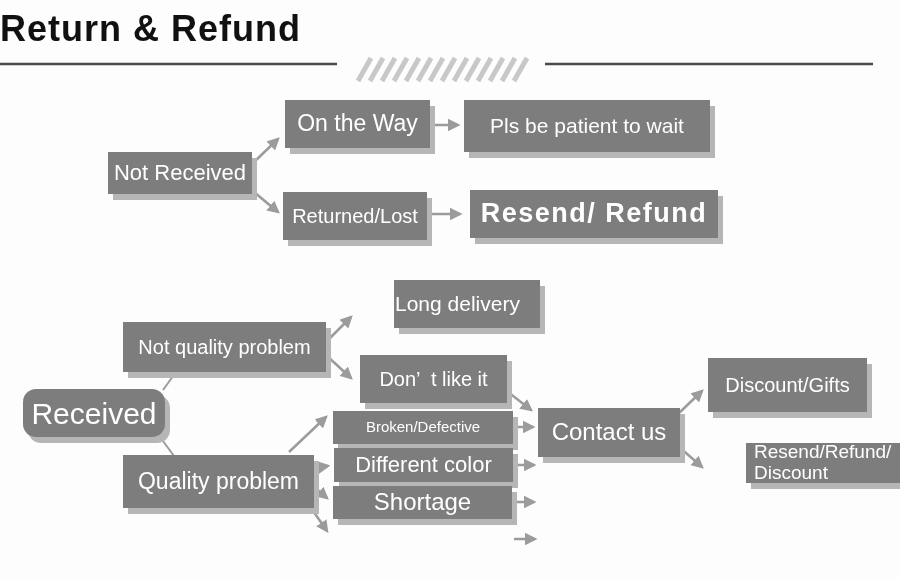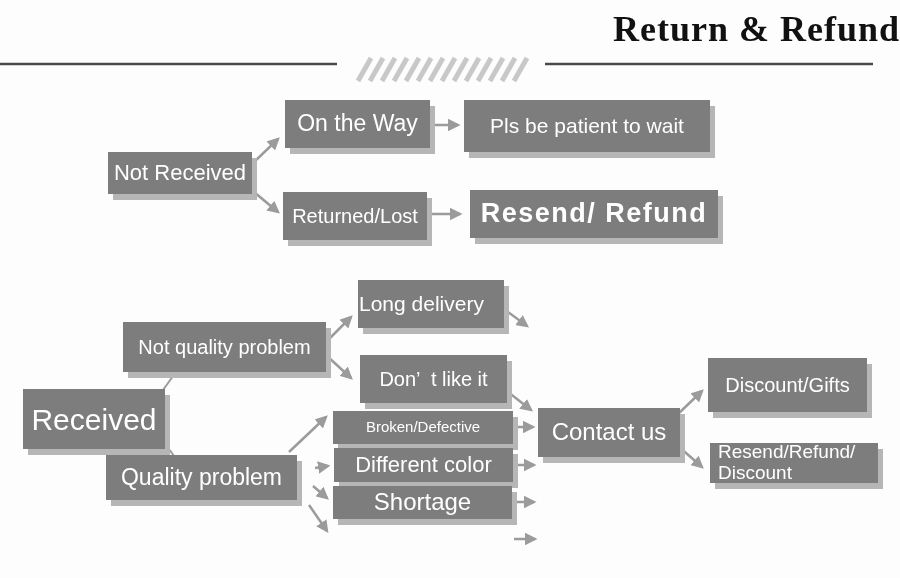--- a/index.html
+++ b/index.html
@@ -6,49 +6,49 @@
     --box:#7d7d7d; --box-text:#ffffff; --arrow:#9b9b9b; --shadow:#b6b6b6;
     --divider:#4a4a4a; --slashes:#c8c8c8; --title:#111111; --background:#fdfdfd;
   }
   html,body{margin:0;padding:0;}
   body{background:#e9e9e9;font-family:"Liberation Sans",sans-serif;}
   #stage{
     position:relative;width:900px;height:578px;margin:0 auto;
     background:var(--background);overflow:hidden;
   }
   .title{
-    position:absolute;left:0;top:8px;width:100%;text-align:right;
-    font-family:Liberation Serif, serif;
+    position:absolute;left:0;top:8px;width:100%;text-align:left;
+    font-family:Liberation Sans, sans-serif;
     font-weight:700;font-size:36px;letter-spacing:1px;color:var(--title);
   }
   #connectors{position:absolute;left:0;top:0;width:900px;height:578px;}
   .arrow-line{stroke:var(--arrow);stroke-width:2.5;}
   .plain-line{stroke:var(--arrow);stroke-width:2;}
   .divider-line{stroke:var(--divider);stroke-width:2.5;}
   .slash{stroke:var(--slashes);stroke-width:5;}
   .ah-path{fill:var(--arrow);}
   .node{
     position:absolute;display:flex;align-items:center;justify-content:center;
     background:var(--box);color:var(--box-text);
     box-shadow:5px 6px 0 var(--shadow);
     white-space:pre;line-height:1.1;
   }
-  .align-left{justify-content:flex-start;}
+  .align-left{justify-content:flex-start;margin-left:36px;}
   .pre-wrap{white-space:pre-line;}
   
   #n-not-received   {left:108px;top:152px;width:144px;height:42px;font-size:22px;}
   #n-on-the-way     {left:285px;top:100px;width:145px;height:48px;font-size:23px;text-align:right;}
   #n-pls-wait       {left:464px;top:100px;width:246px;height:52px;font-size:21px;}
   #n-returned-lost  {left:283px;top:192px;width:144px;height:48px;font-size:20px;}
   #n-resend-refund  {left:470px;top:190px;width:248px;height:48px;font-size:27px;font-weight:700;letter-spacing:1.5px;}
-  #n-received       {left:23px; top:389px;width:142px;height:60px;font-size:30px;}
+  #n-received       {left:23px; top:389px;width:142px;height:48px;font-size:30px;border-radius:13px;}
   #n-not-quality    {left:123px;top:322px;width:203px;height:50px;font-size:20px;}
   #n-long-delivery  {left:358px;top:280px;width:145px;height:48px;font-size:21px;padding-left:1px;}
   #n-dont-like      {left:360px;top:355px;width:147px;height:48px;font-size:20px;}
-  #n-quality        {left:106px;top:455px;width:191px;height:45px;font-size:23px;}
+  #n-quality        {left:123px;top:455px;width:191px;height:53px;font-size:23px;}
   #n-broken         {left:333px;top:411px;width:180px;height:33px;font-size:15px;}
   #n-different      {left:334px;top:448px;width:179px;height:34px;font-size:22px;}
   #n-shortage       {left:333px;top:486px;width:179px;height:33px;font-size:24px;}
   #n-wrong          {left:334px;top:524px;width:179px;height:32px;font-size:24px;}
   #n-contact        {left:538px;top:408px;width:142px;height:49px;font-size:24px;text-align:center;}
   #n-discount-gifts {left:708px;top:358px;width:159px;height:54px;font-size:20px;}
   #n-rrd            {left:710px;top:443px;width:160px;height:40px;font-size:19px;padding-left:8px;}
 </style>
 </head>
 <body>

